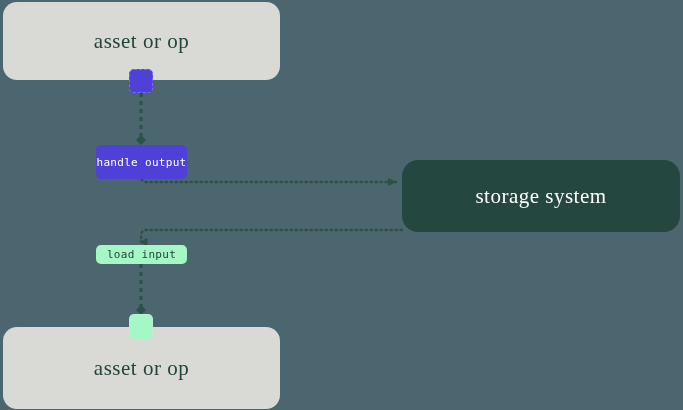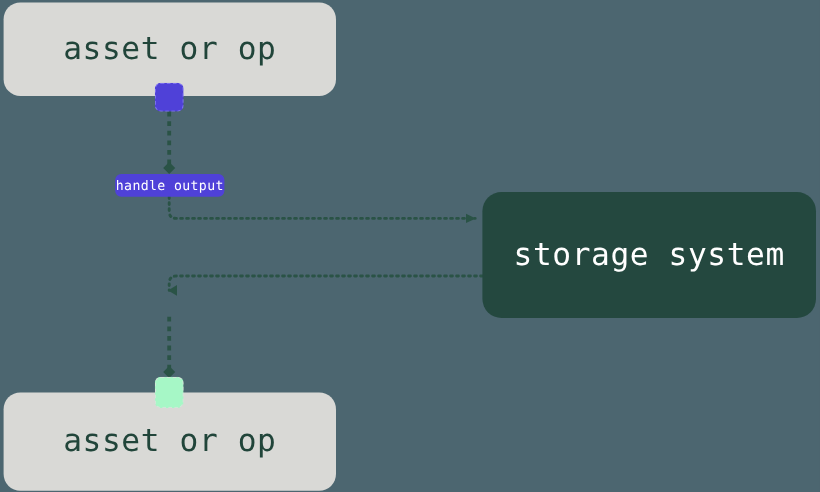--- a/index.html
+++ b/index.html
@@ -32,23 +32,24 @@
   
   .node {
     position: absolute;
     box-sizing: border-box;
     display: flex;
     align-items: center;
     justify-content: center;
     border-radius: 14px;
   }
   .node-label {
-    font-size: 26px;
+    font-size: 21px;
     letter-spacing: 0.5px;
     white-space: nowrap;
+    font-family: Liberation Serif, serif;
   }
 
   .node-asset {
     background: #d9d9d6;
     color: #21453a;
   }
   .node-asset-top {
     left: 3px;
     top: 2px;
     width: 277px;
@@ -69,21 +70,21 @@
     background: #ffffff;
     color: #21453a;
     border: 2px solid #1f4438;
     border-radius: 16px;
   }
 
   .node-storage {
     left: 402px;
     top: 160px;
     width: 278px;
-    height: 105px;
+    height: 72px;
     background: #24483f;
     color: #ffffff;
     border-radius: 16px;
   }
 
   
   .port {
     position: absolute;
     box-sizing: border-box;
     border-radius: 5px;
@@ -114,21 +115,21 @@
     justify-content: center;
     border-radius: 5px;
     font-size: 11px;
     letter-spacing: 0.3px;
     white-space: nowrap;
   }
   .edge-label-handle {
     left: 96px;
     top: 145px;
     width: 91px;
-    height: 19px;
+    height: 34px;
     background: #4f41d8;
     color: #ffffff;
   }
   .edge-label-load {
     left: 96px;
     top: 245px;
     width: 91px;
     height: 19px;
     background: #a6f7c6;
     color: #21453a;
@@ -174,14 +175,17 @@
     <span class="node-label">asset or op</span>
   </div>
 
   <div class="port port-output"></div>
   <div class="port port-input"></div>
 
   <div class="edge-label edge-label-handle">
     <span>handle output</span>
   </div>
 
+  <div class="edge-label edge-label-load">
+    <span>load input</span>
+  </div>
 
 </div>
 
 </body></html>

